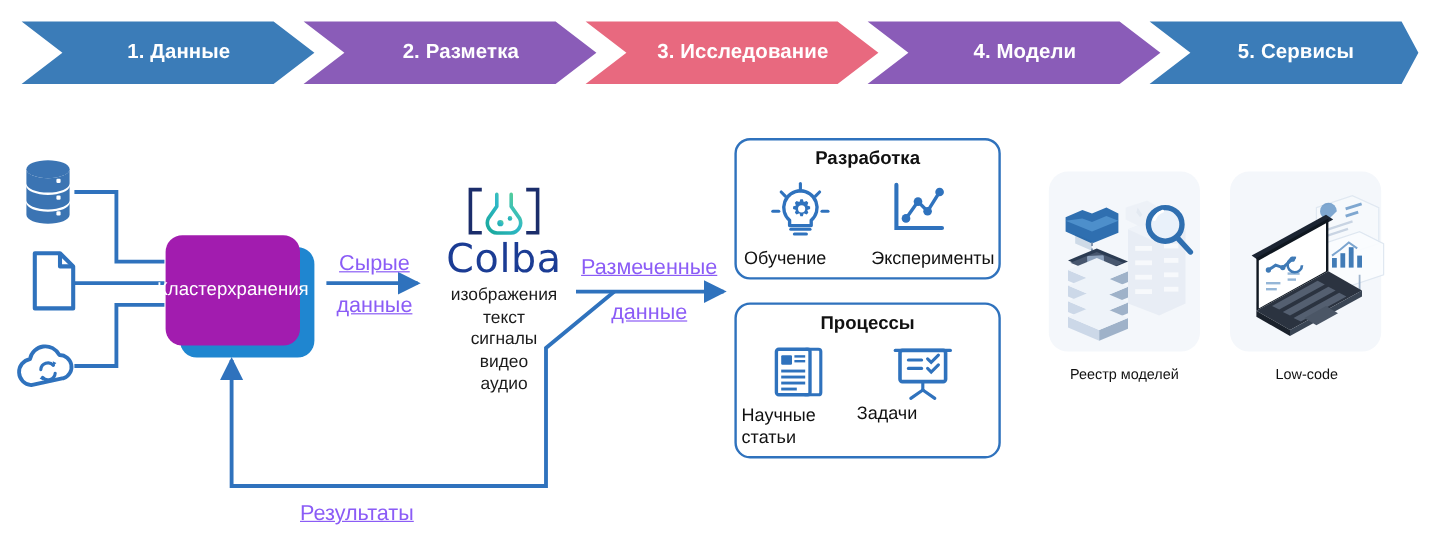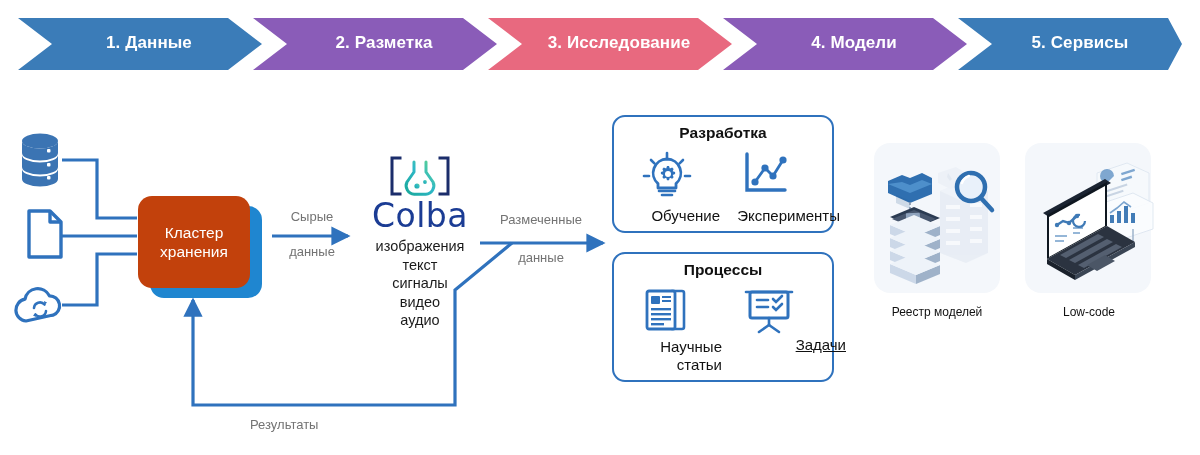--- a/index.html
+++ b/index.html
@@ -12,27 +12,27 @@
   .canvas { position: relative; width: 1200px; height: 389px; background: #fff; }
 
   
   .pipeline { position: absolute; left: 0; top: 0; width: 1200px; height: 80px; }
   .chev-label {
     position: absolute; color: #ffffff; font-weight: bold; font-size: 17px;
     white-space: nowrap; letter-spacing: .1px;
   }
 
   
-  .lbl { position: absolute; color: #737373; font-size: 13px; white-space: nowrap; }
+  .lbl { position: absolute; color: #8b5cf6; font-size: 18px; white-space: nowrap; text-decoration: underline; }
 
   
   .cluster {
     position: absolute; left: 138px; top: 196px; width: 112px; height: 92px;
-    background: #c2410c; border-radius: 14px;
-    display: flex; flex-direction: column; align-items: center; justify-content: center;
+    background: #a21caf; border-radius: 14px;
+    display: flex; flex-direction: row; align-items: center; justify-content: center;
     color: #fff; font-size: 15.5px; line-height: 1.25; z-index: 3;
   }
   .cluster-shadow {
     position: absolute; left: 150px; top: 206px; width: 112px; height: 92px;
     background: #1f86d0; border-radius: 14px; z-index: 2;
   }
 
   
   .colba-wrap { position: absolute; left: 355px; top: 155px; width: 130px; text-align: center; }
   .colba-name {
@@ -44,21 +44,21 @@
   
   .card {
     position: absolute; border: 2.5px solid #2f72bd; border-radius: 13px;
     background: #fff;
   }
   .card-title {
     position: absolute; left: 0; right: 0; top: 7px; text-align: center;
     font-size: 15.5px; font-weight: bold; color: #111;
   }
   .card-cell {
-    position: absolute; bottom: 6px; text-align: right; font-size: 15px; color: #111;
+    position: absolute; bottom: 6px; text-align: left; font-size: 15px; color: #111;
     line-height: 1.2;
   }
   .card-icon { position: absolute; }
 
   
   .tile {
     position: absolute; background: #f4f7fb; border-radius: 16px;
   }
   .tile-caption {
     position: absolute; text-align: center; font-size: 12px; color: #111; white-space: nowrap;
@@ -266,21 +266,21 @@
         <path d="M27,38 l-10,7"></path>
           <path d="M27,38 l10,7"></path>
       </g>
     </svg>
 
     <div class="card-cell" style="left:4px; width:104px;">
       <div>Научные</div>
       <div>статьи</div>
     </div>
 
-    <div class="card-cell" style="left:120px; width:112px; bottom:26px;text-decoration:underline;">Задачи</div>
+    <div class="card-cell" style="left:100px; width:112px; bottom:26px;">Задачи</div>
   </div>
 
   <div class="tile" style="left:874px; top:143px; width:126px; height:150px;">
     <svg width="126" height="150" viewBox="0 0 126 150">
 
       <g opacity="0.28">
         <path d="M66,48 l26,-10 l22,10 v62 l-22,10 l-26,-10 Z" fill="#ccd6e6"></path>
         <path d="M66,48 l26,-10 l22,10 l-26,10 Z" fill="#e4ebf5"></path>
         <g fill="#ffffff">
           <rect x="72" y="62" width="14" height="4"></rect>

